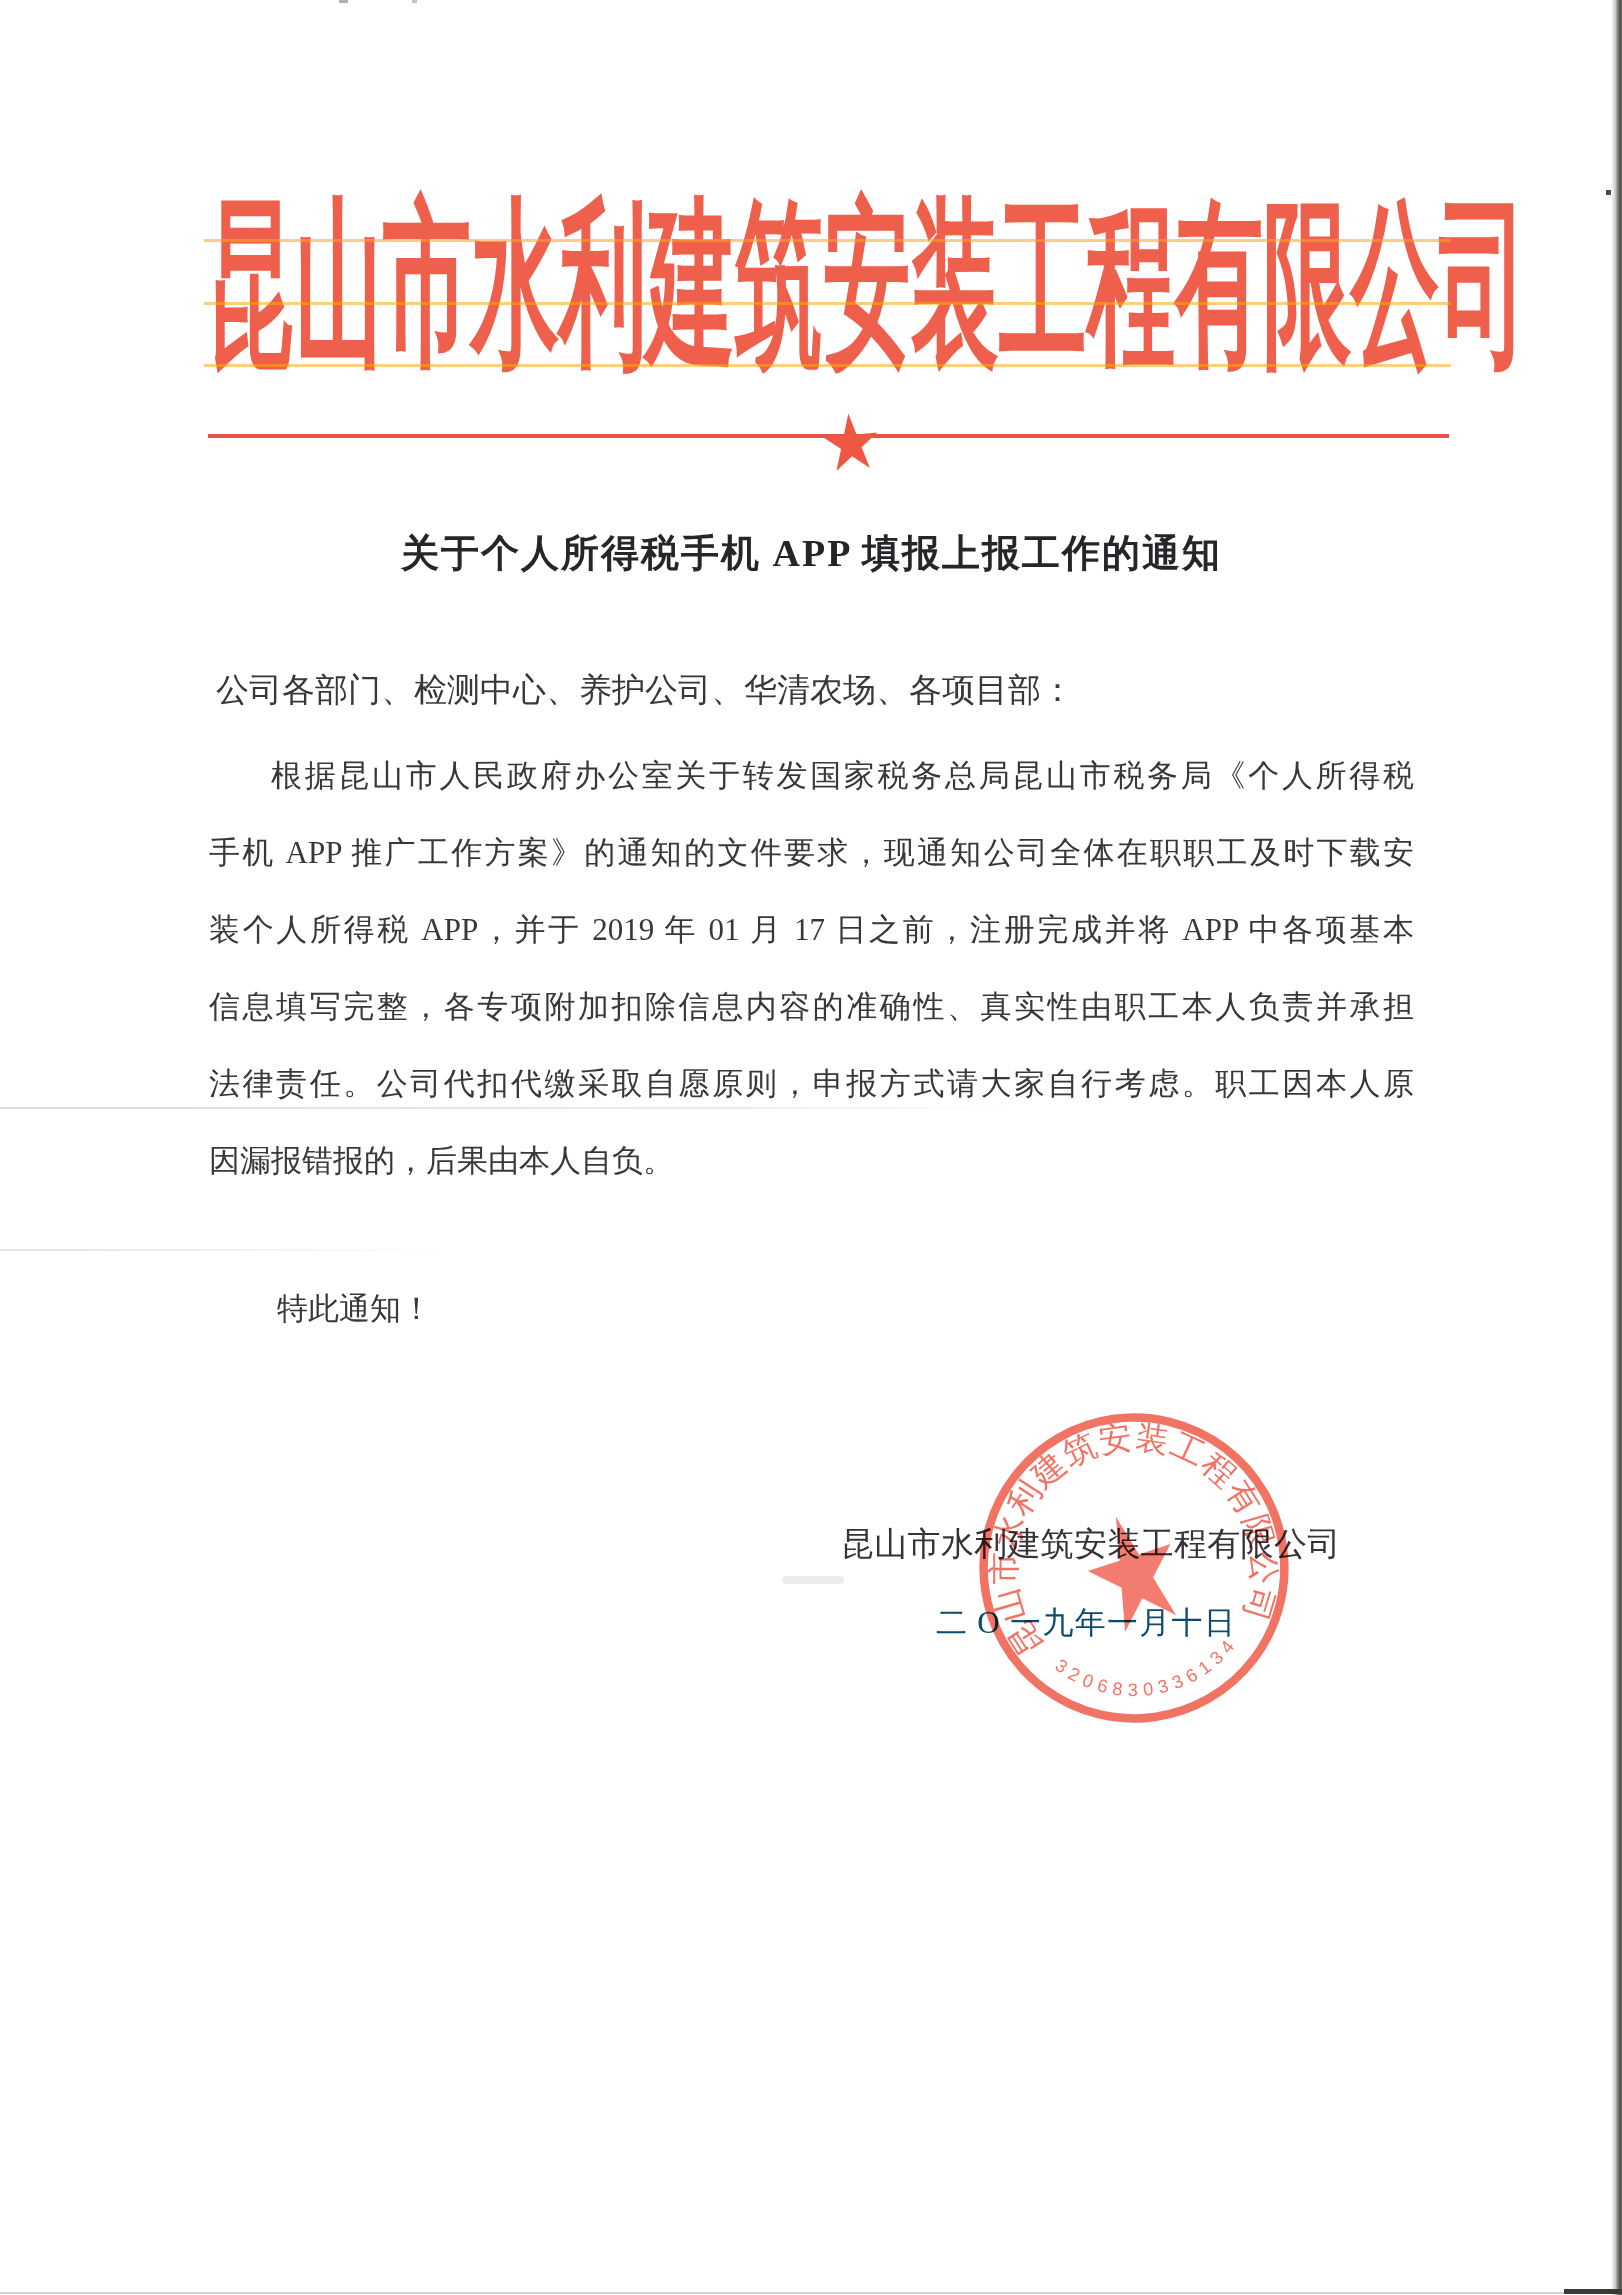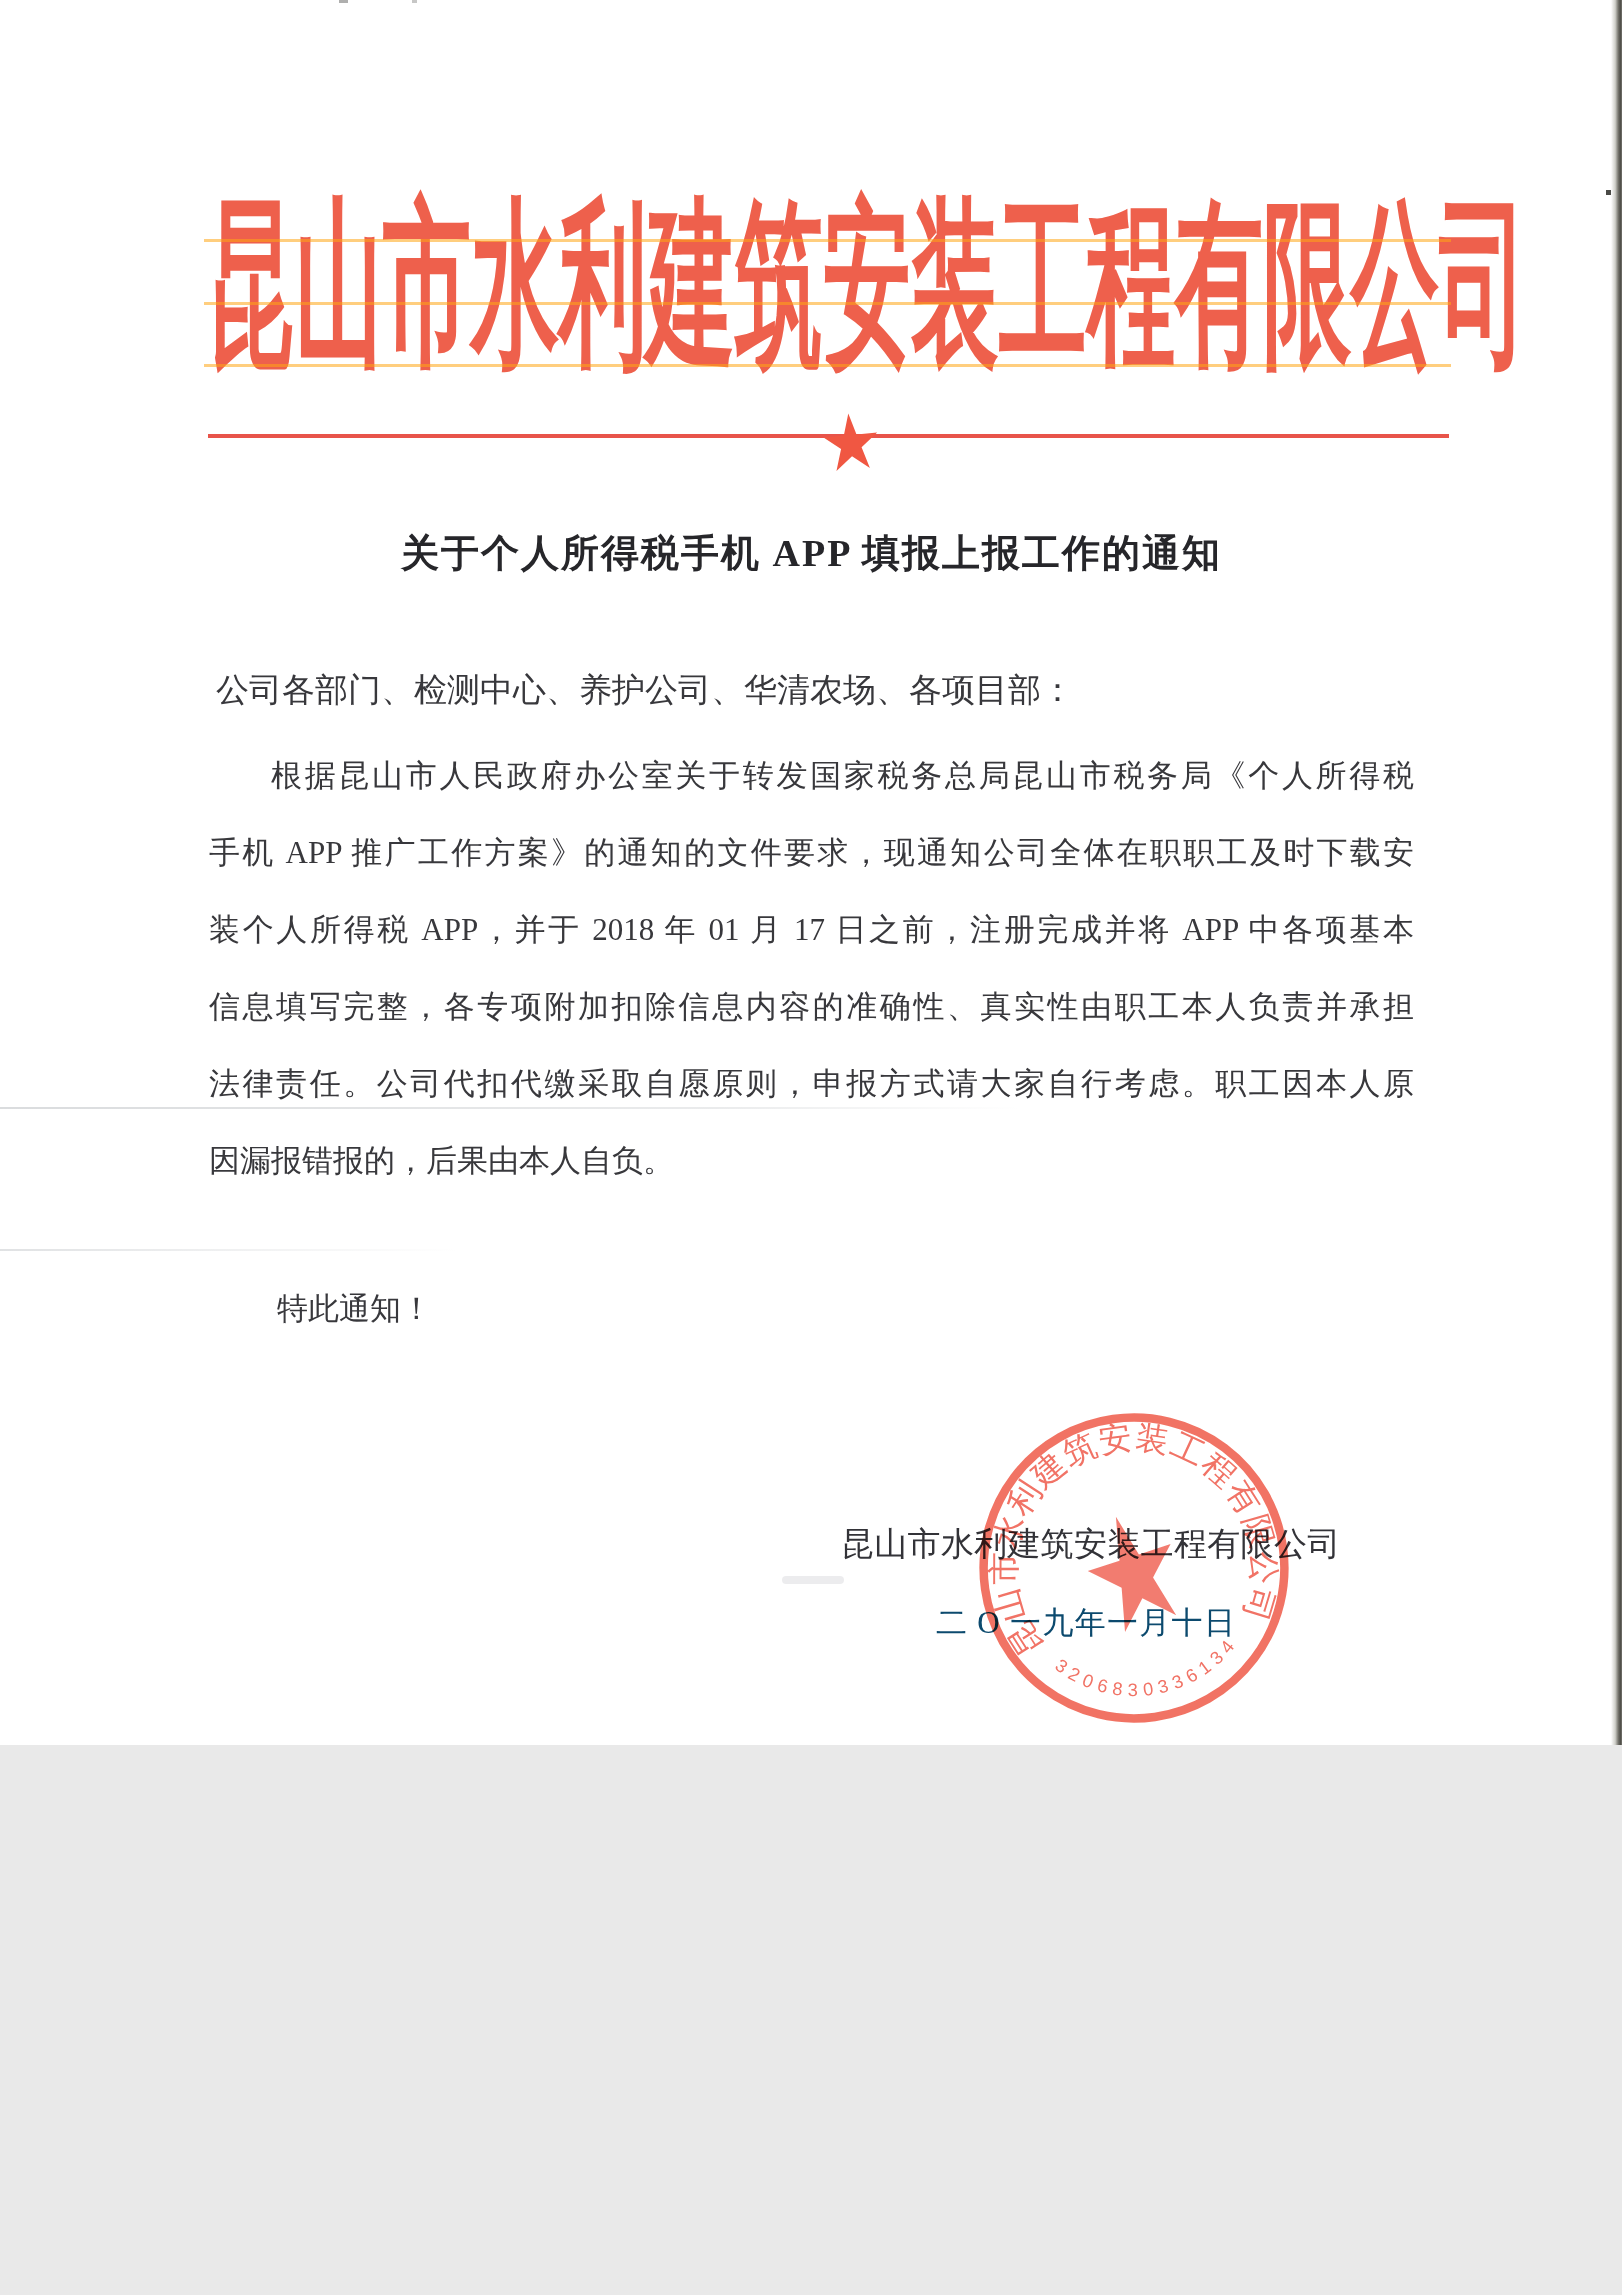--- a/index.html
+++ b/index.html
@@ -1,18 +1,18 @@
 <!DOCTYPE html>
 <html style="font-size:10.5px"><head>
 <meta charset="utf-8">
 <style>
   html,body{margin:0;padding:0;background:#e9e9e9;}
   .page{
     position:relative;
-    width:1623px;height:1745px;
+    width:1623px;height:2295px;
     background:#ffffff;
     overflow:hidden;
     font-family:"Liberation Serif","DejaVu Serif",serif;
     color:#38383c;
   }
   
   .letterhead-name{
     position:absolute;left:207px;top:194px;
     font-family:"Liberation Sans","DejaVu Sans",sans-serif;
     font-weight:bold;
@@ -135,21 +135,21 @@
     <polygon points="0,-100 22.3,-30.7 95.1,-30.9 36.1,11.7 58.8,80.9 0,38 -58.8,80.9 -36.1,11.7 -95.1,-30.9 -22.3,-30.7" transform="rotate(-5) scale(0.92,1.0)" fill="#f05742"></polygon>
   </svg>
 
   <div class="notice-title">关于个人所得税手机 APP 填报上报工作的通知</div>
 
   <div class="salutation">公司各部门、检测中心、养护公司、华清农场、各项目部：</div>
 
   <div class="body-block">
     <div class="body-line indent">根据昆山市人民政府办公室关于转发国家税务总局昆山市税务局《个人所得税</div>
     <div class="body-line">手机 APP 推广工作方案》的通知的文件要求，现通知公司全体在职职工及时下载安</div>
-    <div class="body-line">装个人所得税 APP，并于 2018 年 01 月 17 日之前，注册完成并将 APP 中各项基本</div>
+    <div class="body-line">装个人所得税 APP，并于 2019 年 01 月 17 日之前，注册完成并将 APP 中各项基本</div>
     <div class="body-line">信息填写完整，各专项附加扣除信息内容的准确性、真实性由职工本人负责并承担</div>
     <div class="body-line">法律责任。公司代扣代缴采取自愿原则，申报方式请大家自行考虑。职工因本人原</div>
     <div class="body-line last">因漏报错报的，后果由本人自负。</div>
   </div>
 
   <div class="closing">特此通知！</div>
 
   <div class="signature-company">昆山市水利建筑安装工程有限公司</div>
 
   <div class="signature-date">二 O 一九年一月十日</div>

